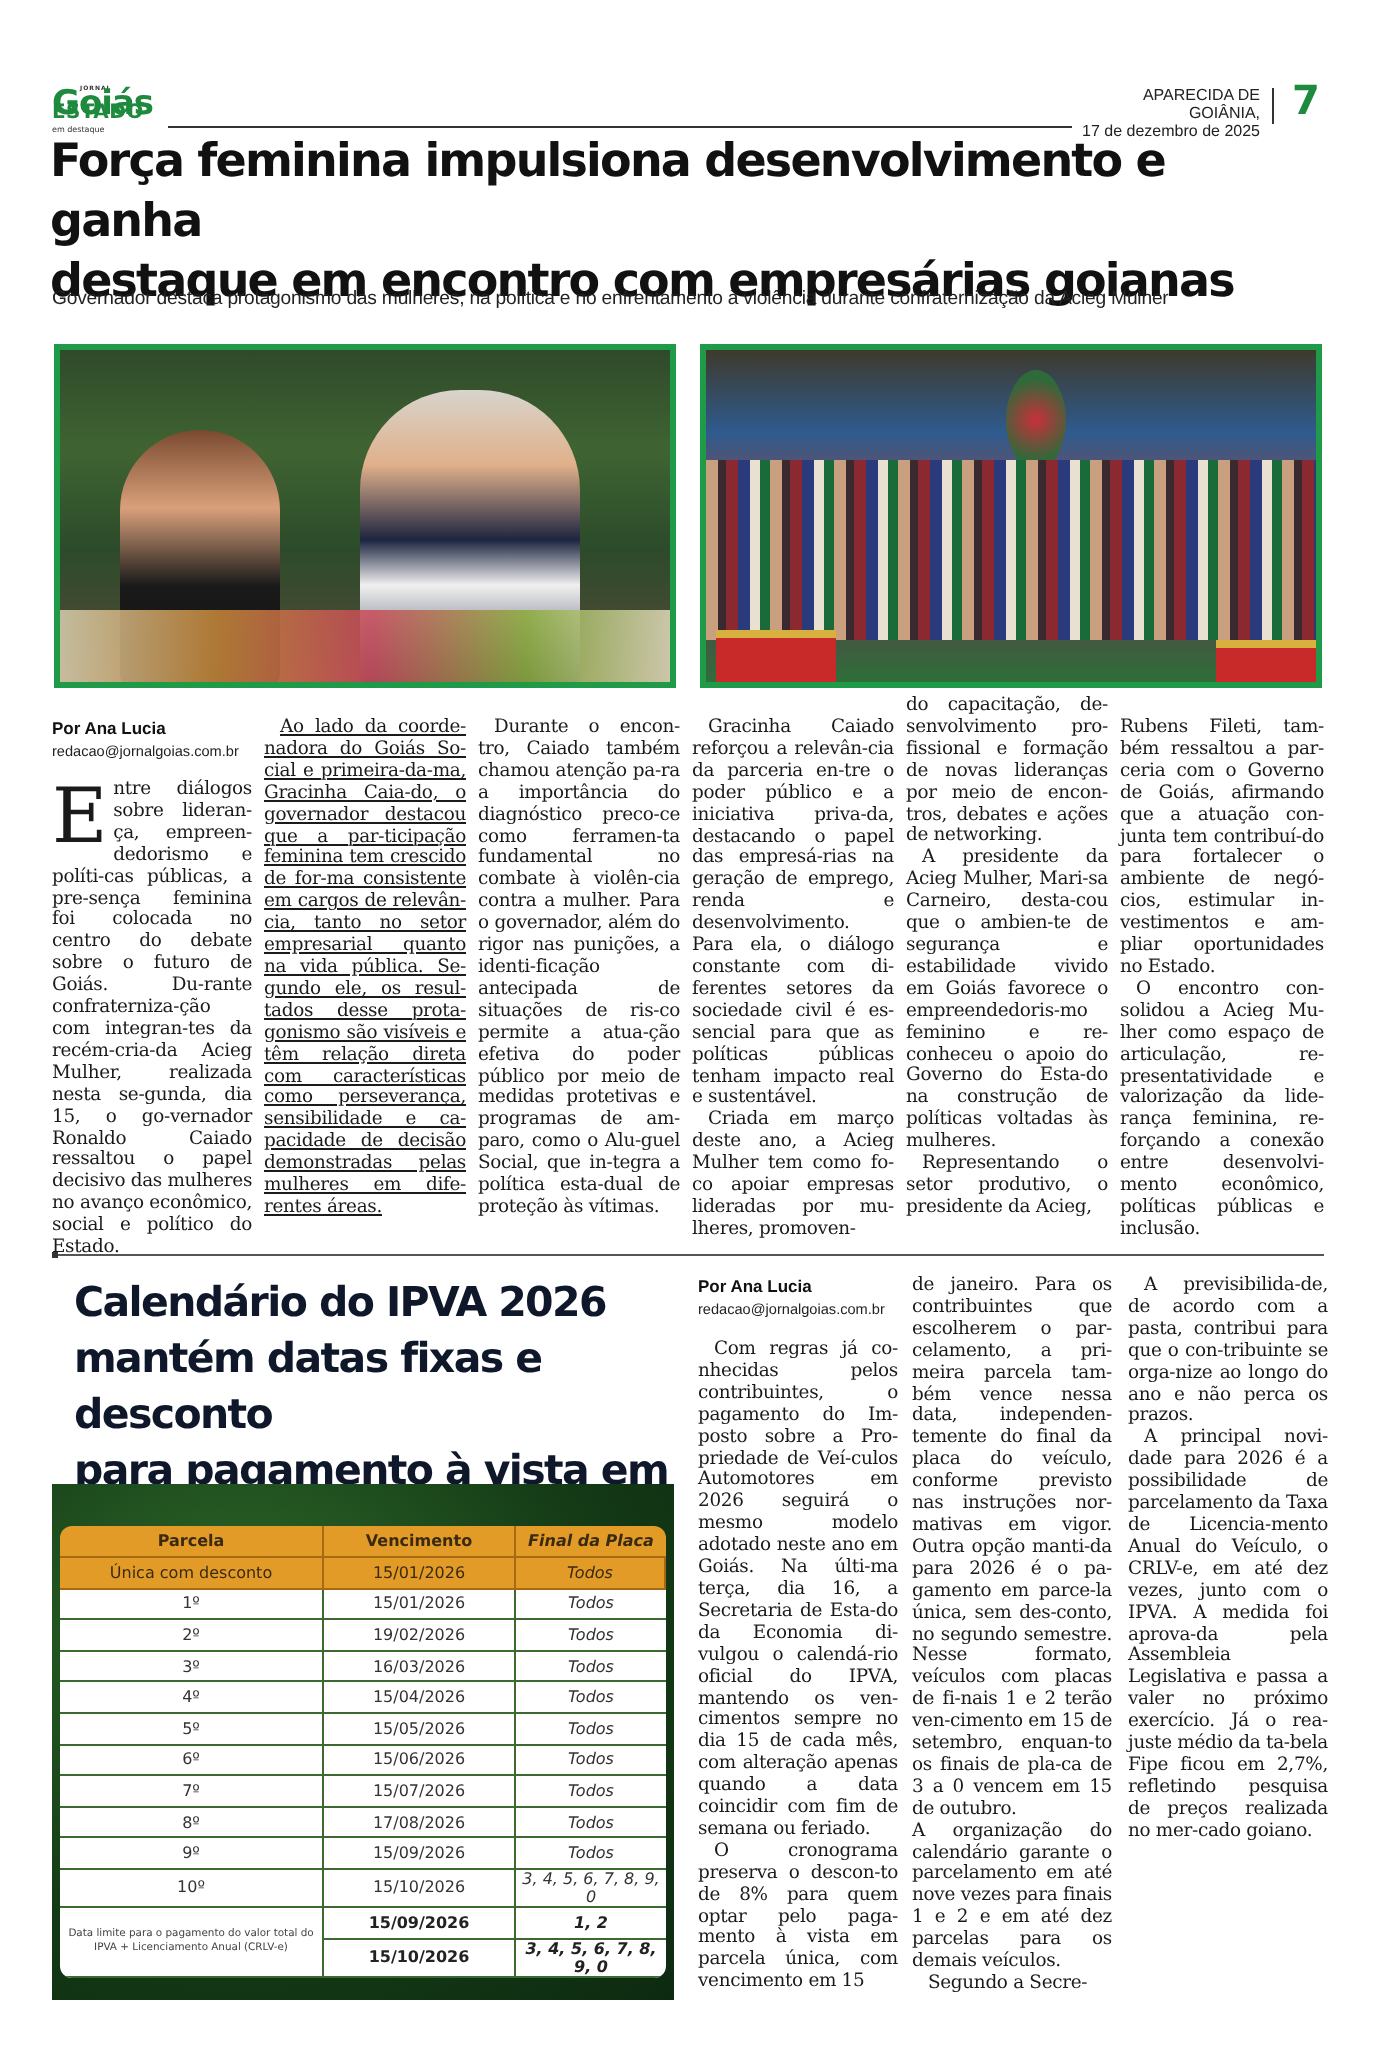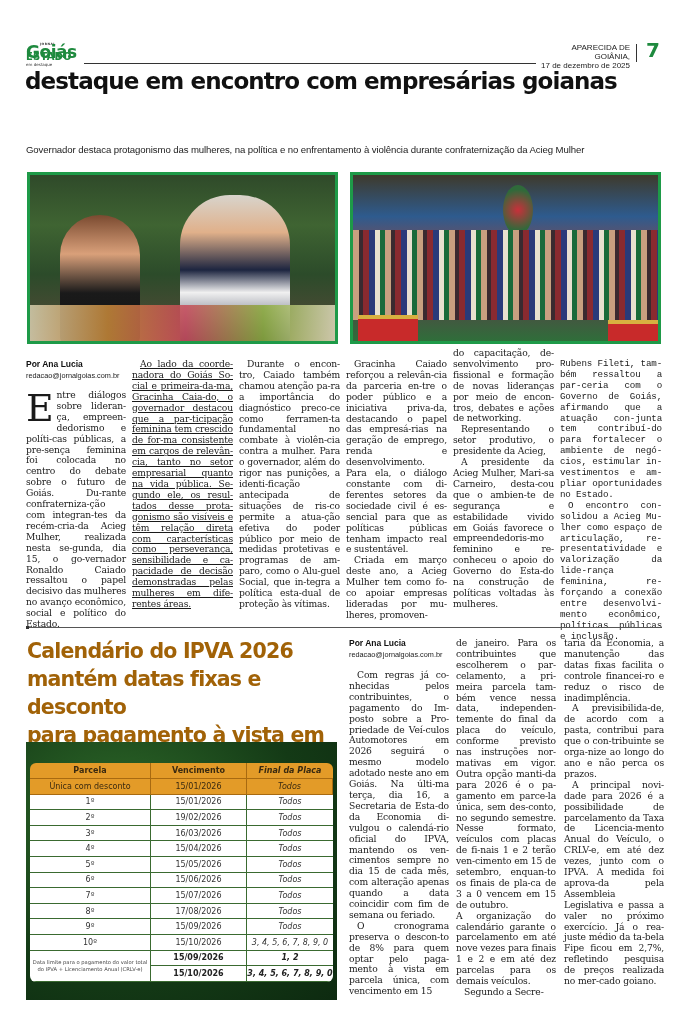--- a/index.html
+++ b/index.html
@@ -30,31 +30,31 @@
   .email { position: absolute; font: 7.3px "Liberation Sans", sans-serif; color: #222; }
 
   .col { position: absolute; font: 9.2px "DejaVu Serif", serif; line-height: 10.9px; text-align: justify; hyphens: manual; color: #1a1a1a; letter-spacing: -0.15px; }
   .col p { text-indent: 8px; }
   .col p.noindent { text-indent: 0; }
   .dropcap { float: left; font: 38px "DejaVu Serif", serif; line-height: 30px; margin: 3px 3px 0 0; }
 
   .divider { position: absolute; left: 26px; top: 627px; width: 636px; height: 1px; background: #555; }
   .divider-dot { position: absolute; left: 26px; top: 626px; width: 3px; height: 3px; background: #333; }
 
-  .ipva-title { position: absolute; left: 27px; top: 637px; width: 315px; font: bold 20.5px "DejaVu Sans", sans-serif; line-height: 28px; letter-spacing: -0.8px; color: #a16207; }
+  .ipva-title { position: absolute; left: 37px; top: 637px; width: 315px; font: bold 20.5px "DejaVu Sans", sans-serif; line-height: 28px; letter-spacing: -0.8px; color: #0f172a; }
 
   .ipva-box { position: absolute; left: 26px; top: 742px; width: 311px; height: 258px; background: radial-gradient(ellipse at 30% 30%, #2f6b2a 0%, #143a16 60%, #0d2a10 100%); overflow: hidden; }
   .ipva-table { position: absolute; left: 4px; top: 21px; width: 303px; border-collapse: separate; border-spacing: 0; border-radius: 6px; overflow: hidden; font: 8px "DejaVu Sans", sans-serif; }
   .ipva-table th { background: #e39b28; color: #3a2a10; font-weight: bold; height: 16px; border-right: 1px solid #a86a10; border-bottom: 1px solid #a86a10; }
   .ipva-table td { height: 15.6px; text-align: center; color: #333; background: #fff; border-right: 1px solid #3a6a30; border-bottom: 1px solid #3a6a30; }
   .ipva-table th:last-child, .ipva-table td:last-child { border-right: none; font-style: italic; }
   .ipva-table tr.highlight td { background: #e39b28; color: #3a2a10; border-bottom: 1px solid #a86a10; border-right: 1px solid #a86a10; }
   .ipva-table td.note { font-size: 5.2px; line-height: 7px; color: #444; }
   .ipva-table td.bold { font-weight: bold; color: #222; }
-  .ipva-table .c1 { width: 121px; }
+  .ipva-table .c1 { width: 132px; }
   .ipva-table .c2 { width: 96px; }
 </style>
 </head>
 <body>
 
 <div class="masthead">
   <div class="logo">
     <span class="logo-small">JORNAL</span>
     <span class="logo-word">Goiás</span>
     <span class="logo-sub">em destaque</span>
@@ -63,20 +63,21 @@
   <div class="date-block">
     <div>APARECIDA DE GOIÂNIA,</div>
     <div>17 de dezembro de 2025</div>
   </div>
   <div class="date-sep"></div>
   <div class="page-num">7</div>
 </div>
 <div class="section-tag">ESTADO</div>
 
 <h1 class="headline">
+  <div>Força feminina impulsiona desenvolvimento e ganha</div>
   <div>destaque em encontro com empresárias goianas</div>
 </h1>
 <div class="subhead">Governador destaca protagonismo das mulheres, na política e no enfrentamento à violência durante confraternização da Acieg Mulher</div>
 
 <div class="photo photo1" title="Gracinha Caiado e Ronaldo Caiado sorrindo à mesa do evento">
   <div class="ph-shape" style="left:30px;top:40px;width:80px;height:130px;border-radius:40px 40px 8px 8px;background:linear-gradient(180deg,#7a4a30 0%,#d9a07a 30%,#1a1a1a 60%,#111 100%);"></div>
   <div class="ph-shape" style="left:150px;top:20px;width:110px;height:150px;border-radius:50px 50px 8px 8px;background:linear-gradient(180deg,#d8d4cc 0%,#e0b08a 25%,#1d2540 50%,#f0f0f0 65%,#1d2540 100%);"></div>
   <div class="ph-shape" style="left:0;top:130px;width:311px;height:42px;background:linear-gradient(90deg,#d8d0b0,#c98a3a,#c84a5a,#8aaa3a,#e8e0c8);opacity:0.85;"></div>
 </div>
 <div class="photo photo2" title="Foto de grupo com integrantes da Acieg Mulher">
@@ -98,24 +99,24 @@
 </div>
 <div class="col" style="left:239px;top:359px;width:101px;">
   <p>Durante o encon-tro, Caiado também chamou atenção pa-ra a importância do diagnóstico preco-ce como ferramen-ta fundamental no combate à violên-cia contra a mulher. Para o governador, além do rigor nas punições, a identi-ficação antecipada de situações de ris-co permite a atua-ção efetiva do poder público por meio de medidas protetivas e programas de am-paro, como o Alu-guel Social, que in-tegra a política esta-dual de proteção às vítimas.</p>
 </div>
 <div class="col" style="left:346px;top:359px;width:101px;">
   <p>Gracinha Caiado reforçou a relevân-cia da parceria en-tre o poder público e a iniciativa priva-da, destacando o papel das empresá-rias na geração de emprego, renda e desenvolvimento. Para ela, o diálogo constante com di-ferentes setores da sociedade civil é es-sencial para que as políticas públicas tenham impacto real e sustentável.</p>
   <p>Criada em março deste ano, a Acieg Mulher tem como fo-co apoiar empresas lideradas por mu-lheres, promoven-</p>
 </div>
 <div class="col" style="left:453px;top:348px;width:101px;">
   <p class="noindent">do capacitação, de-senvolvimento pro-fissional e formação de novas lideranças por meio de encon-tros, debates e ações de networking.</p>
+  <p>A presidente da Acieg Mulher, Mari-sa Carneiro, desta-cou que o ambien-te de segurança e estabilidade vivido em Goiás favorece o empreendedoris-mo feminino e re-conheceu o apoio do Governo do Esta-do na construção de políticas voltadas às mulheres.</p>
   <p>Representando o setor produtivo, o presidente da Acieg,</p>
-  <p>A presidente da Acieg Mulher, Mari-sa Carneiro, desta-cou que o ambien-te de segurança e estabilidade vivido em Goiás favorece o empreendedoris-mo feminino e re-conheceu o apoio do Governo do Esta-do na construção de políticas voltadas às mulheres.</p>
-</div>
-<div class="col" style="left:560px;top:359px;width:102px;font-family:Liberation Mono, monospace;">
+</div>
+<div class="col" style="left:560px;top:359px;width:102px;">
   <p class="noindent">Rubens Fileti, tam-bém ressaltou a par-ceria com o Governo de Goiás, afirmando que a atuação con-junta tem contribuí-do para fortalecer o ambiente de negó-cios, estimular in-vestimentos e am-pliar oportunidades no Estado.</p>
   <p>O encontro con-solidou a Acieg Mu-lher como espaço de articulação, re-presentatividade e valorização da lide-rança feminina, re-forçando a conexão entre desenvolvi-mento econômico, políticas públicas e inclusão.</p>
 </div>
 
 <div class="divider"></div>
 <div class="divider-dot"></div>
 
 <h2 class="ipva-title">
   <div>Calendário do IPVA 2026</div>
   <div>mantém datas fixas e desconto</div>
@@ -206,16 +207,15 @@
 <div class="col" style="left:349px;top:670px;width:100px;">
   <p>Com regras já co-nhecidas pelos contribuintes, o pagamento do Im-posto sobre a Pro-priedade de Veí-culos Automotores em 2026 seguirá o mesmo modelo adotado neste ano em Goiás. Na últi-ma terça, dia 16, a Secretaria de Esta-do da Economia di-vulgou o calendá-rio oficial do IPVA, mantendo os ven-cimentos sempre no dia 15 de cada mês, com alteração apenas quando a data coincidir com fim de semana ou feriado.</p>
   <p>O cronograma preserva o descon-to de 8% para quem optar pelo paga-mento à vista em parcela única, com vencimento em 15</p>
 </div>
 <div class="col" style="left:456px;top:638px;width:100px;">
   <p class="noindent">de janeiro. Para os contribuintes que escolherem o par-celamento, a pri-meira parcela tam-bém vence nessa data, independen-temente do final da placa do veículo, conforme previsto nas instruções nor-mativas em vigor. Outra opção manti-da para 2026 é o pa-gamento em parce-la única, sem des-conto, no segundo semestre. Nesse formato, veículos com placas de fi-nais 1 e 2 terão ven-cimento em 15 de setembro, enquan-to os finais de pla-ca de 3 a 0 vencem em 15 de outubro.</p>
   <p class="noindent">A organização do calendário garante o parcelamento em até nove vezes para finais 1 e 2 e em até dez parcelas para os demais veículos.</p>
   <p>Segundo a Secre-</p>
 </div>
 <div class="col" style="left:564px;top:638px;width:100px;">
-  <p class="noindent">taria da Economia, a manutenção das datas fixas facilita o controle financei-ro e reduz o risco de inadimplência.</p>
   <p>A previsibilida-de, de acordo com a pasta, contribui para que o con-tribuinte se orga-nize ao longo do ano e não perca os prazos.</p>
   <p>A principal novi-dade para 2026 é a possibilidade de parcelamento da Taxa de Licencia-mento Anual do Veículo, o CRLV-e, em até dez vezes, junto com o IPVA. A medida foi aprova-da pela Assembleia Legislativa e passa a valer no próximo exercício. Já o rea-juste médio da ta-bela Fipe ficou em 2,7%, refletindo pesquisa de preços realizada no mer-cado goiano.</p>
 </div>
 
 </body></html>

